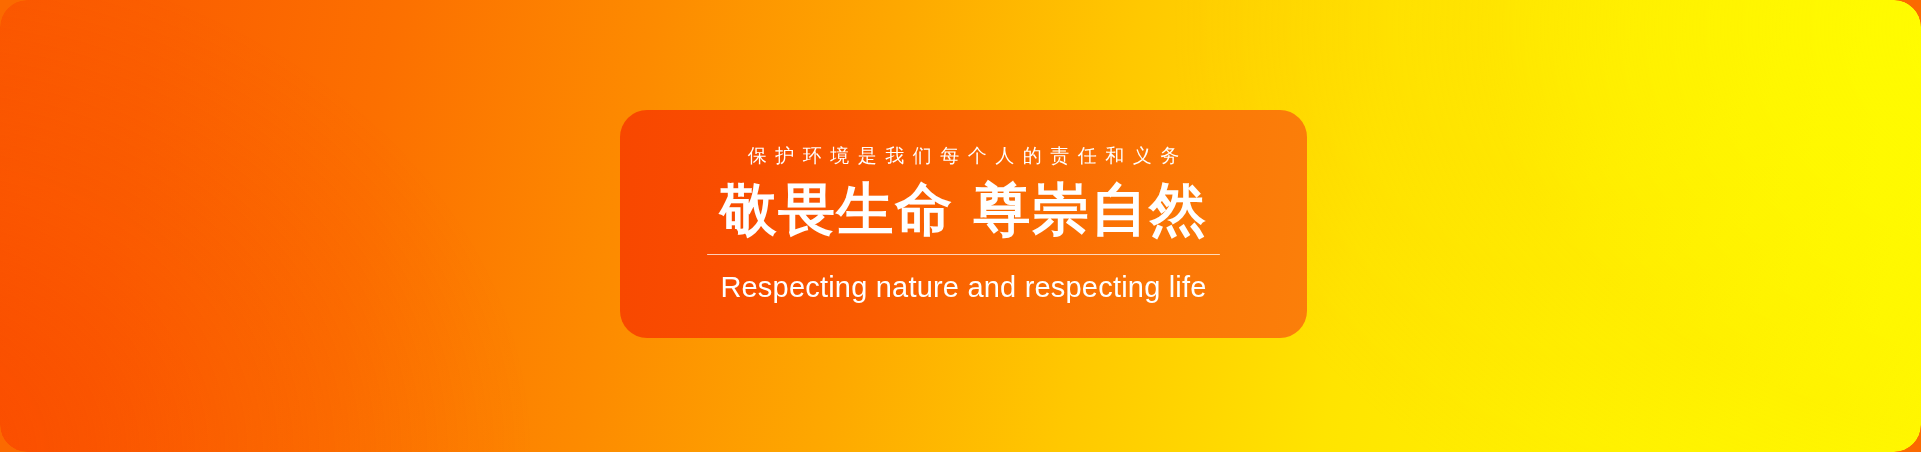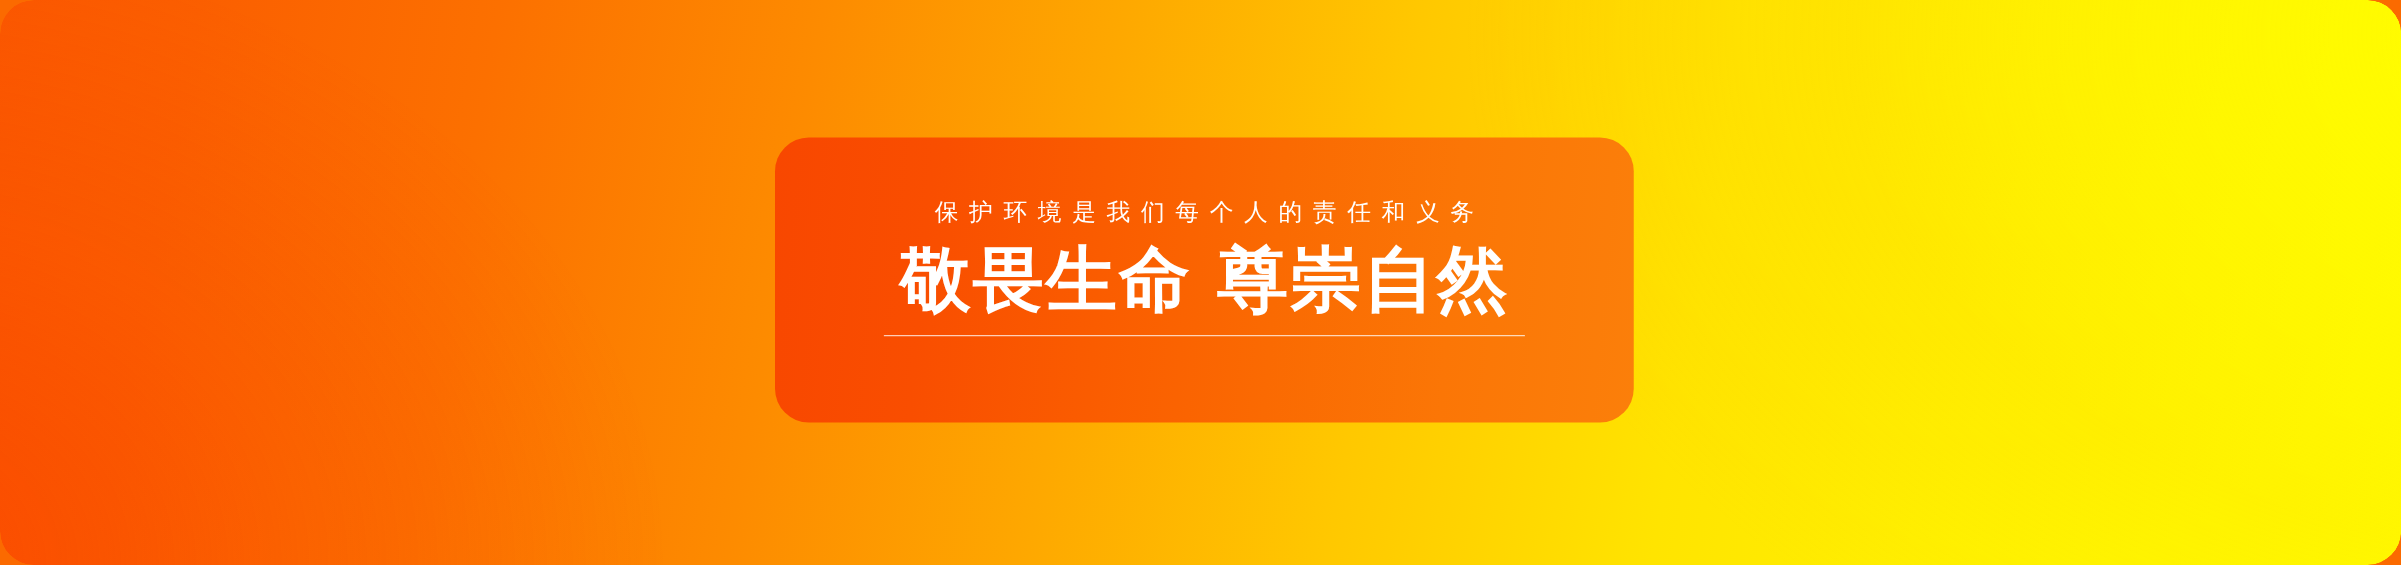--- a/index.html
+++ b/index.html
@@ -133,15 +133,16 @@
   <div class="card">
 
     <div class="tagline">保护环境是我们每个人的责任和义务</div>
 
     <div class="headline">
       <span>敬畏生命</span><span class="gap"></span><span>尊崇自然</span>
     </div>
 
     <div class="divider"></div>
 
+    <div class="subtitle">Respecting nature and respecting life</div>
 
   </div>
 </div>
 
 </body></html>

